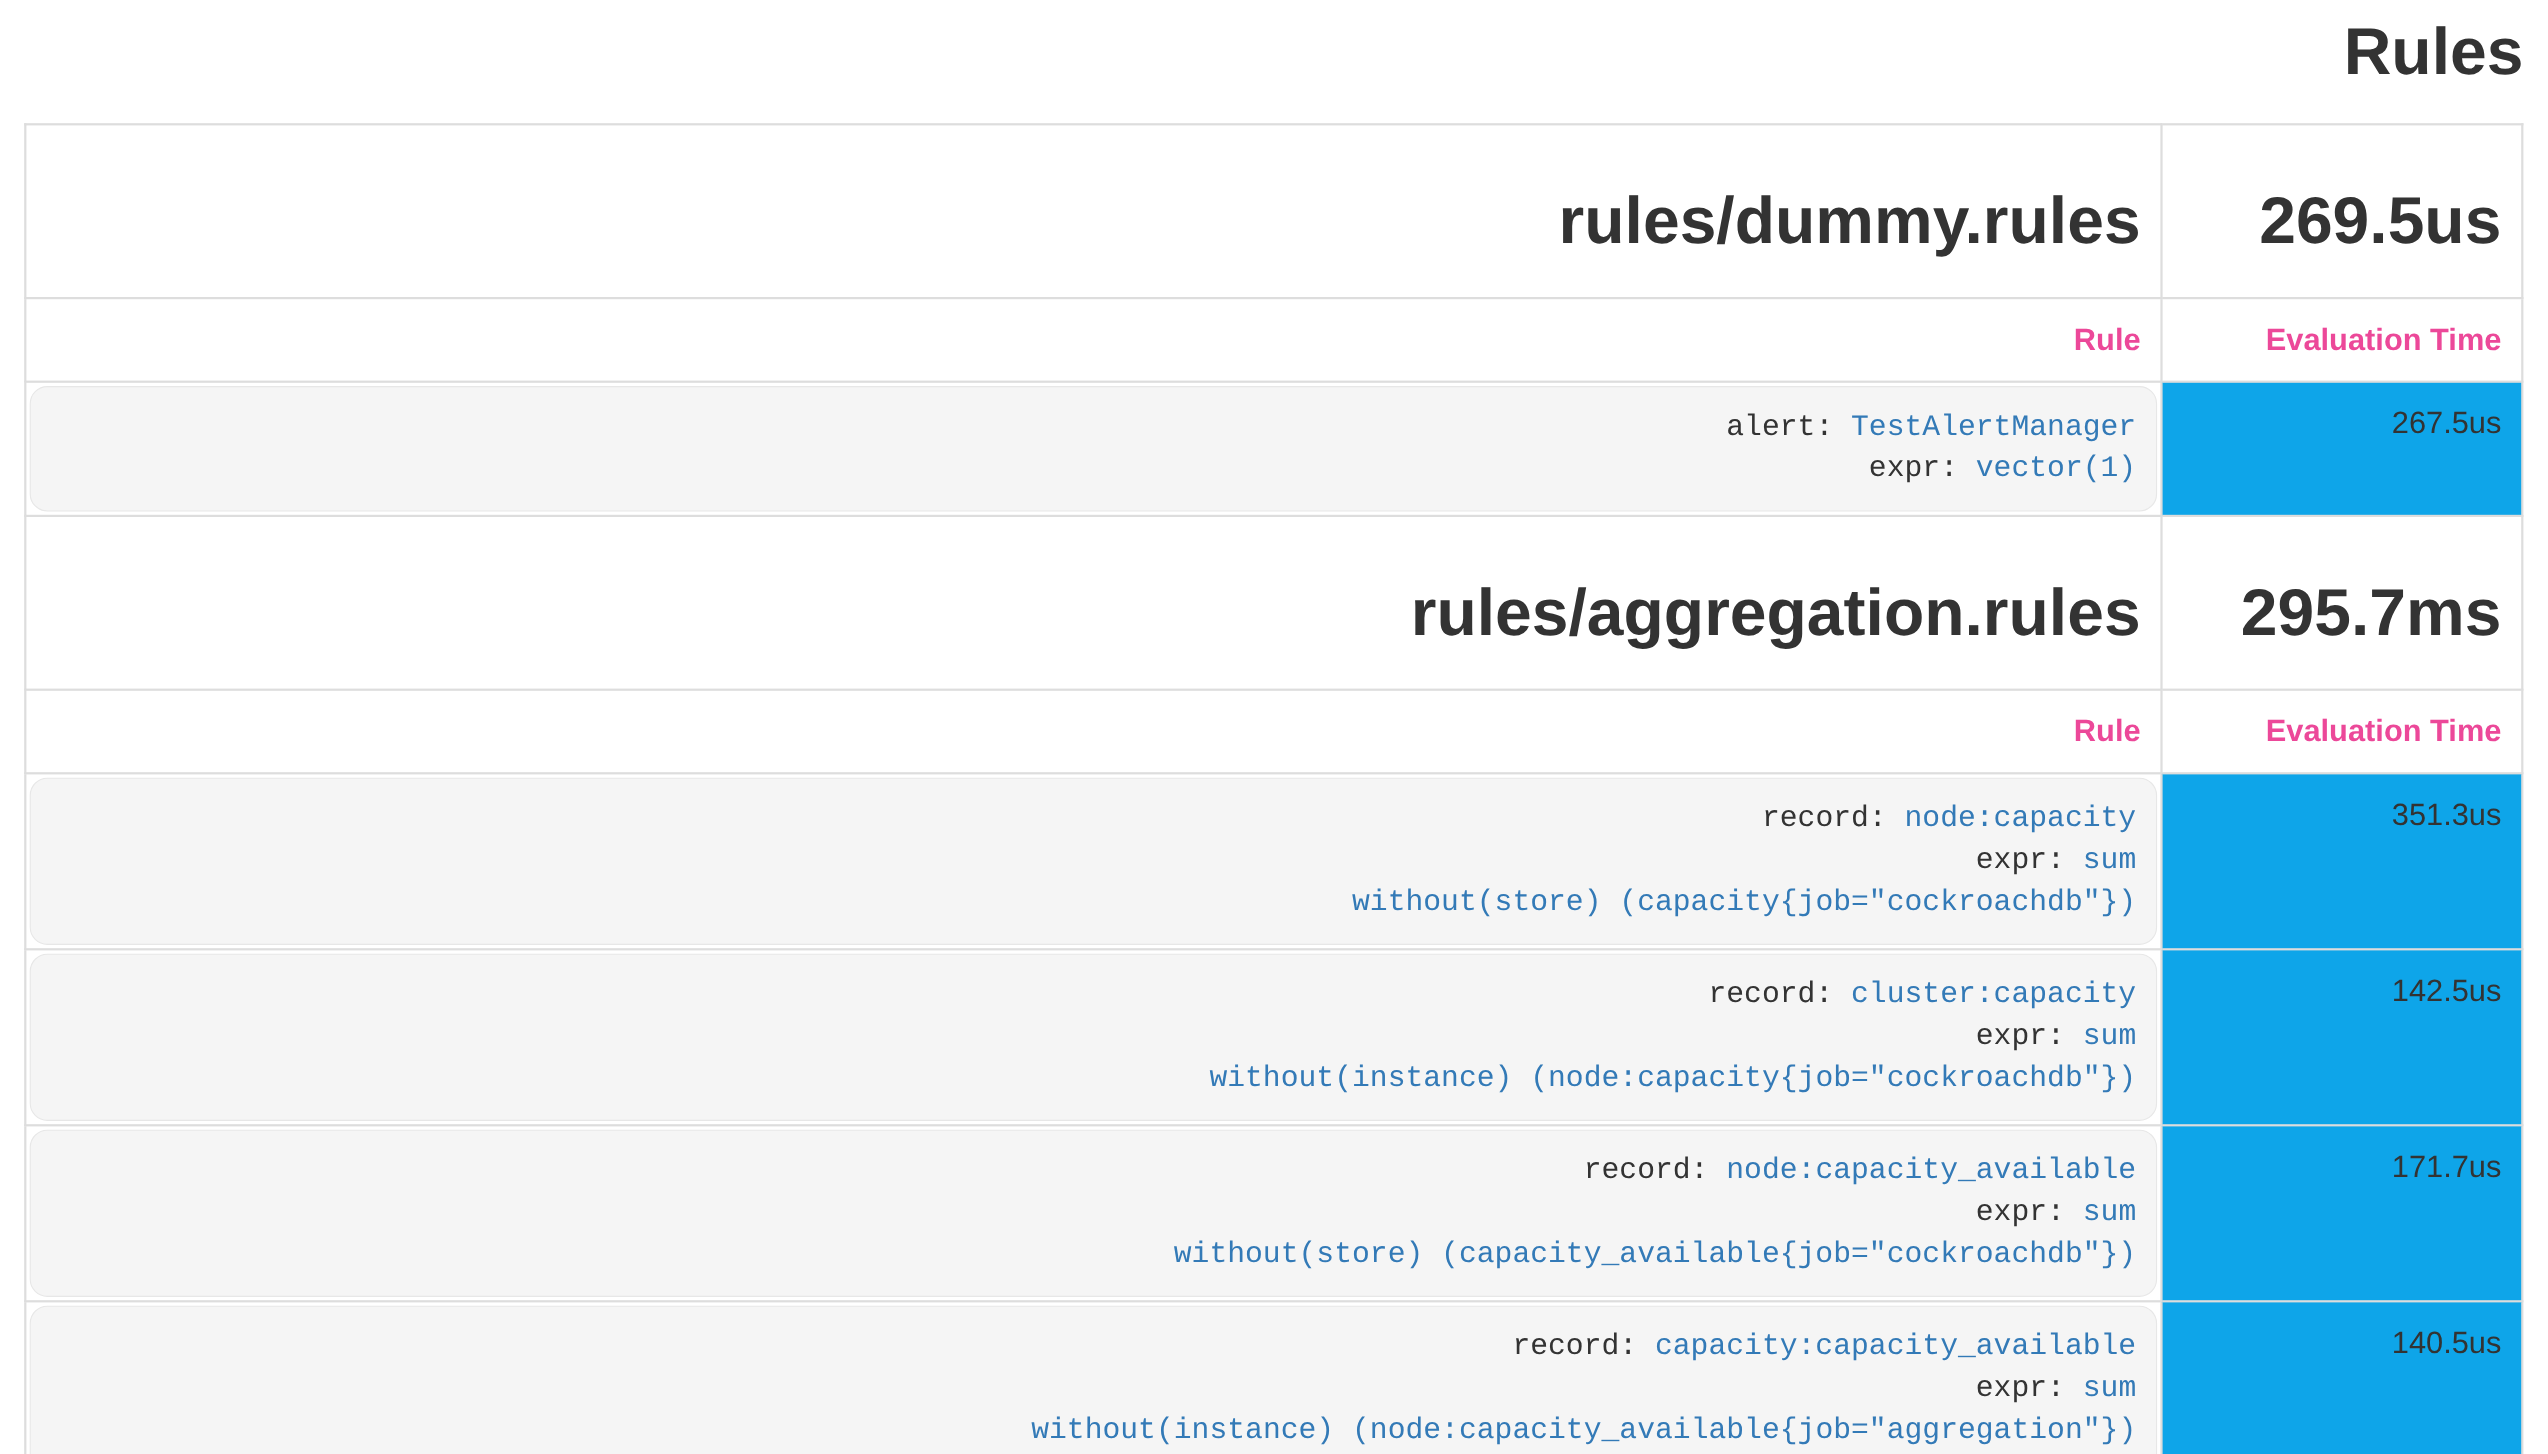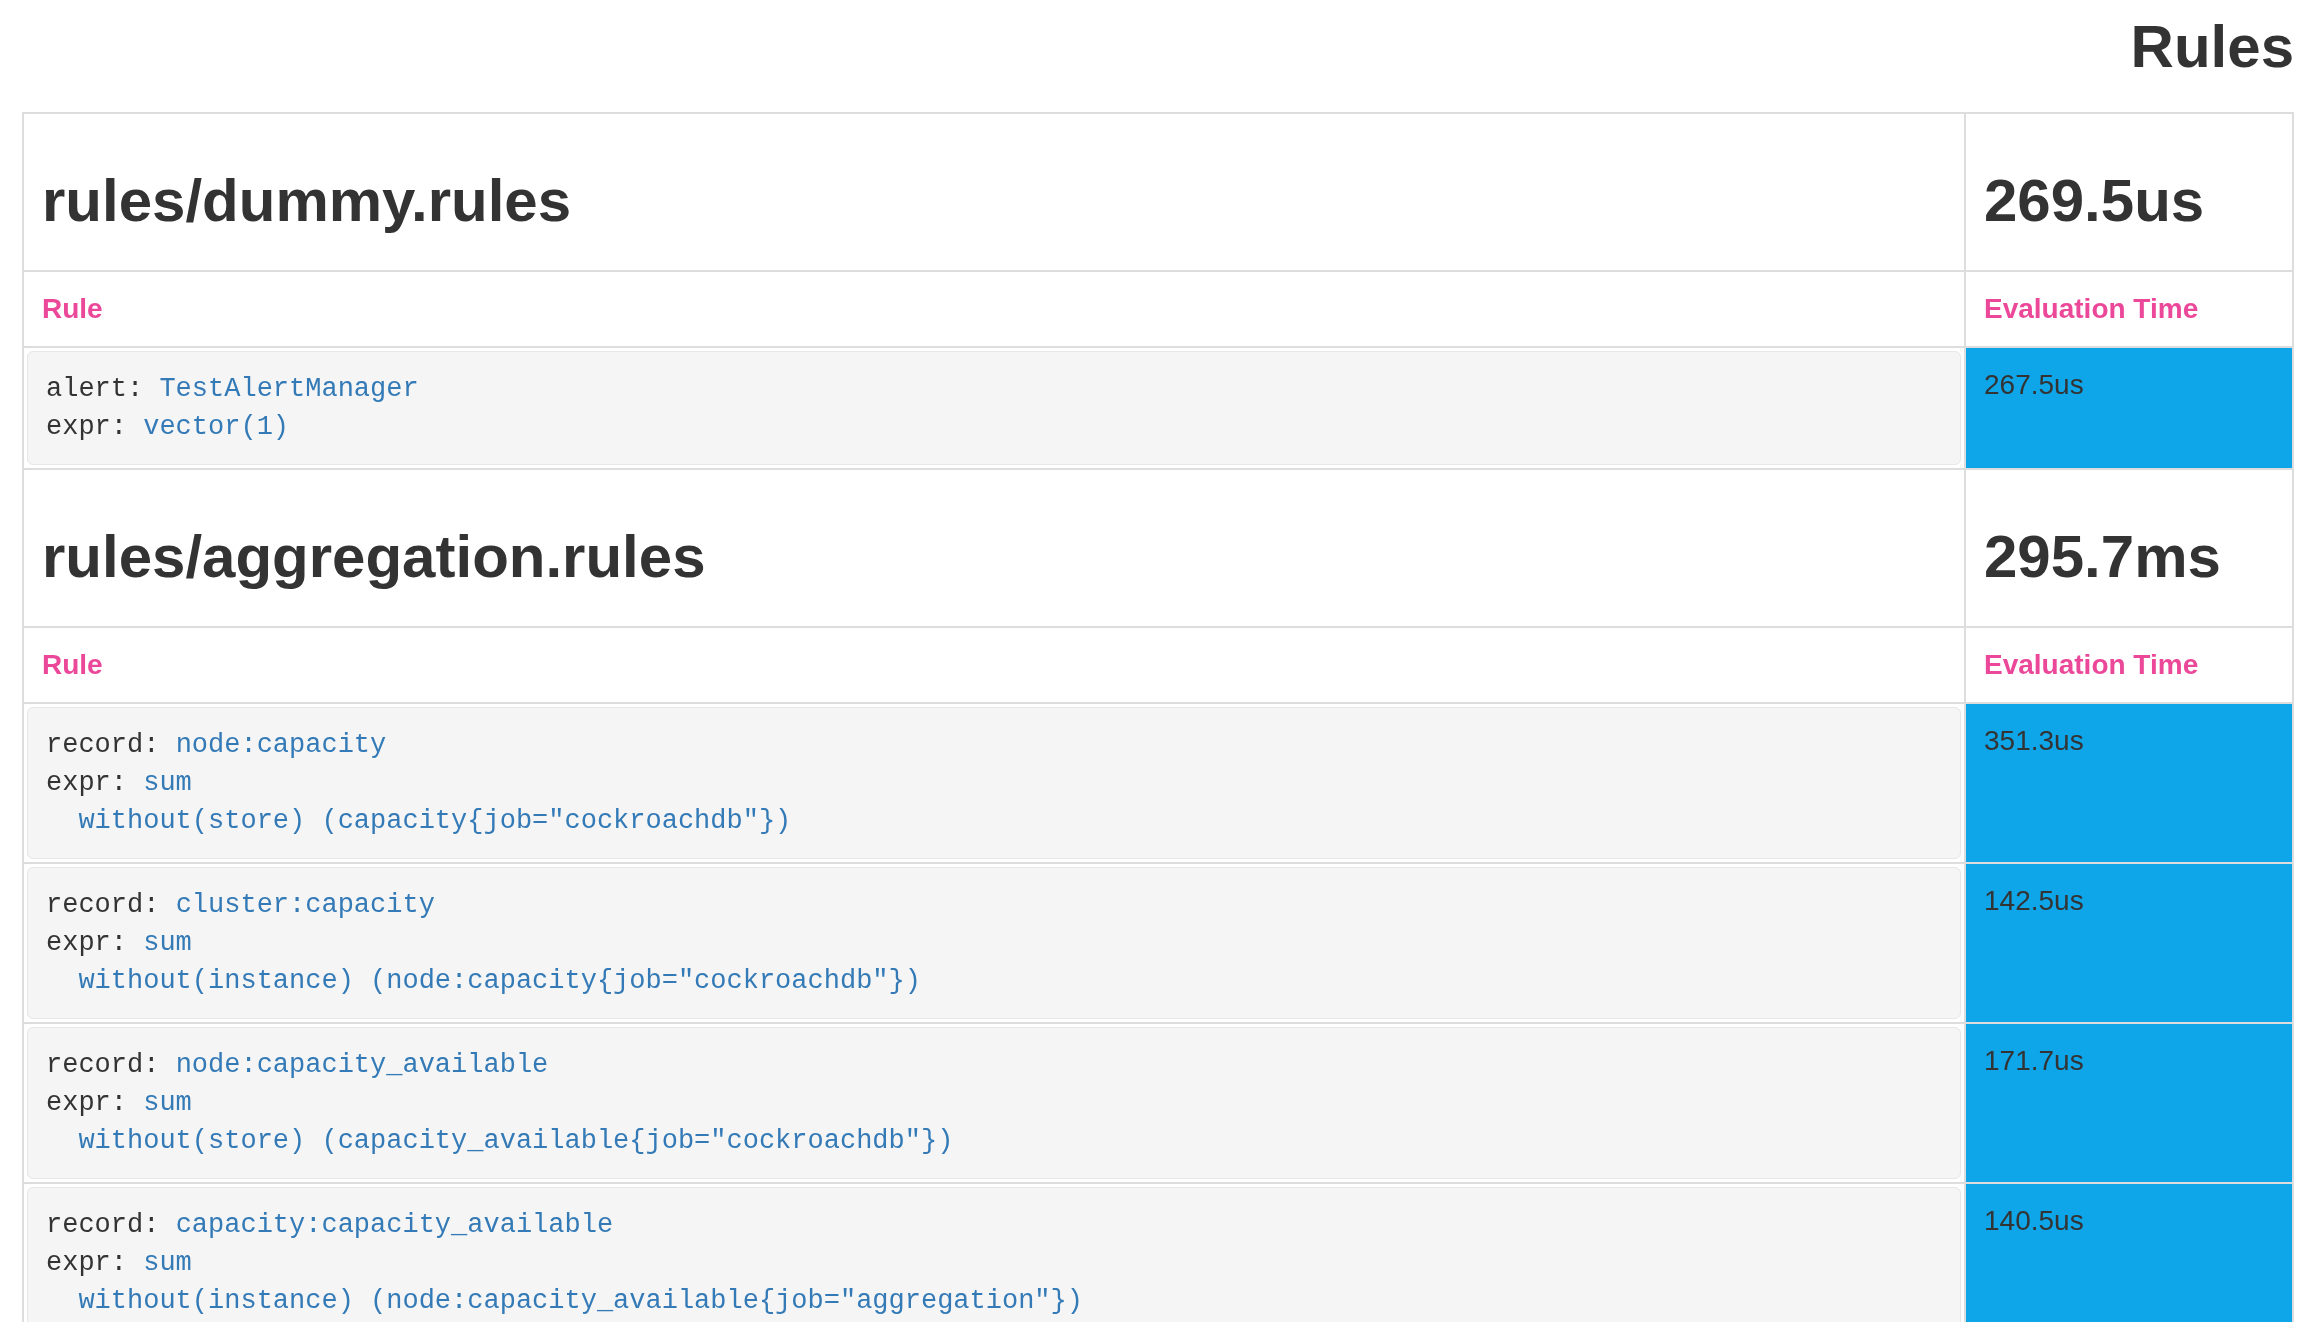--- a/index.html
+++ b/index.html
@@ -25,21 +25,21 @@
     table-layout: fixed;
     width: 2272px;
     margin: 0 22px;
     background: #ffffff;
   }
   table.rules-table col.rule-col { width: auto; }
   table.rules-table col.time-col { width: 328px; }
   table.rules-table th, table.rules-table td {
     border: 2px solid #dddddd;
     vertical-align: top;
-    text-align: left;
+    text-align: right;
   }
   th.group-cell {
     padding: 14px 18px;
     background: #ffffff;
   }
   th.group-cell h2 {
     font-size: 60px;
     line-height: 66px;
     font-weight: 700;
     color: #333333;
@@ -56,21 +56,21 @@
   }
   td.rule-cell {
     padding: 3px;
     background: #ffffff;
   }
   td.rule-cell pre {
     margin: 0;
     padding: 18px;
     background: #f5f5f5;
     border: 1px solid #e7e7e7;
-    border-radius: 6px;
+    border-radius: 16px;
     font-family: "Liberation Mono", monospace;
     font-size: 27px;
     line-height: 38px;
     color: #333333;
     white-space: pre;
     overflow: hidden;
   }
   td.rule-cell pre .rule-key { color: #333333; }
   td.rule-cell pre a.rule-link {
     color: #337ab7;

